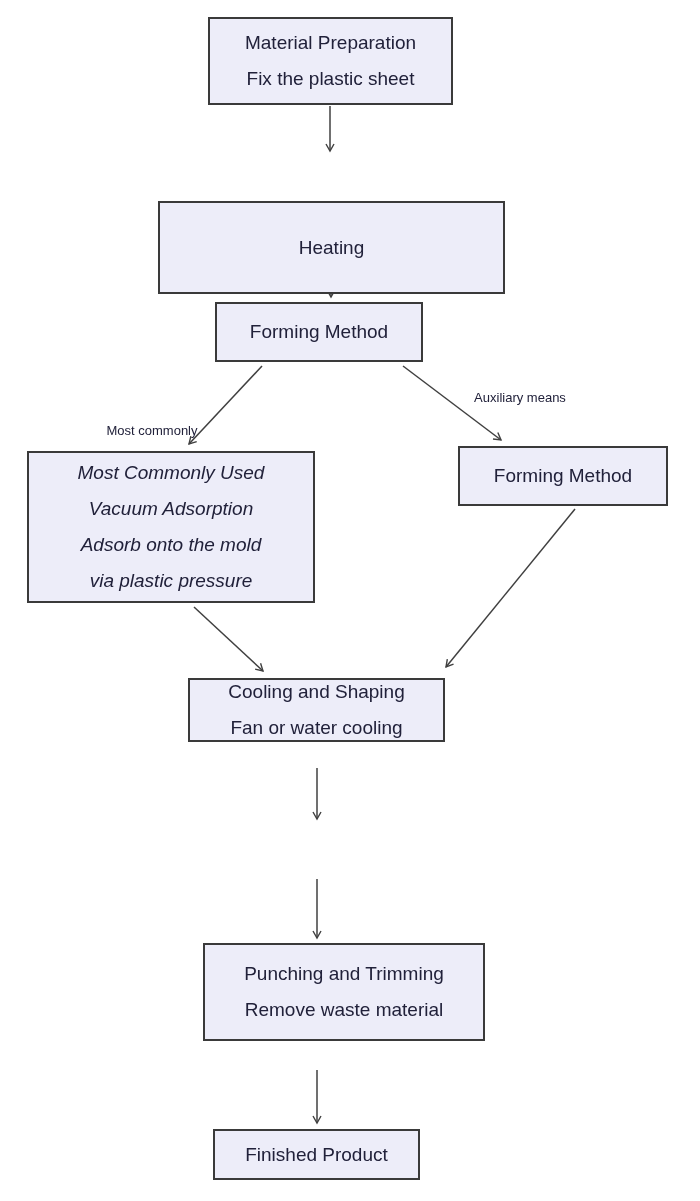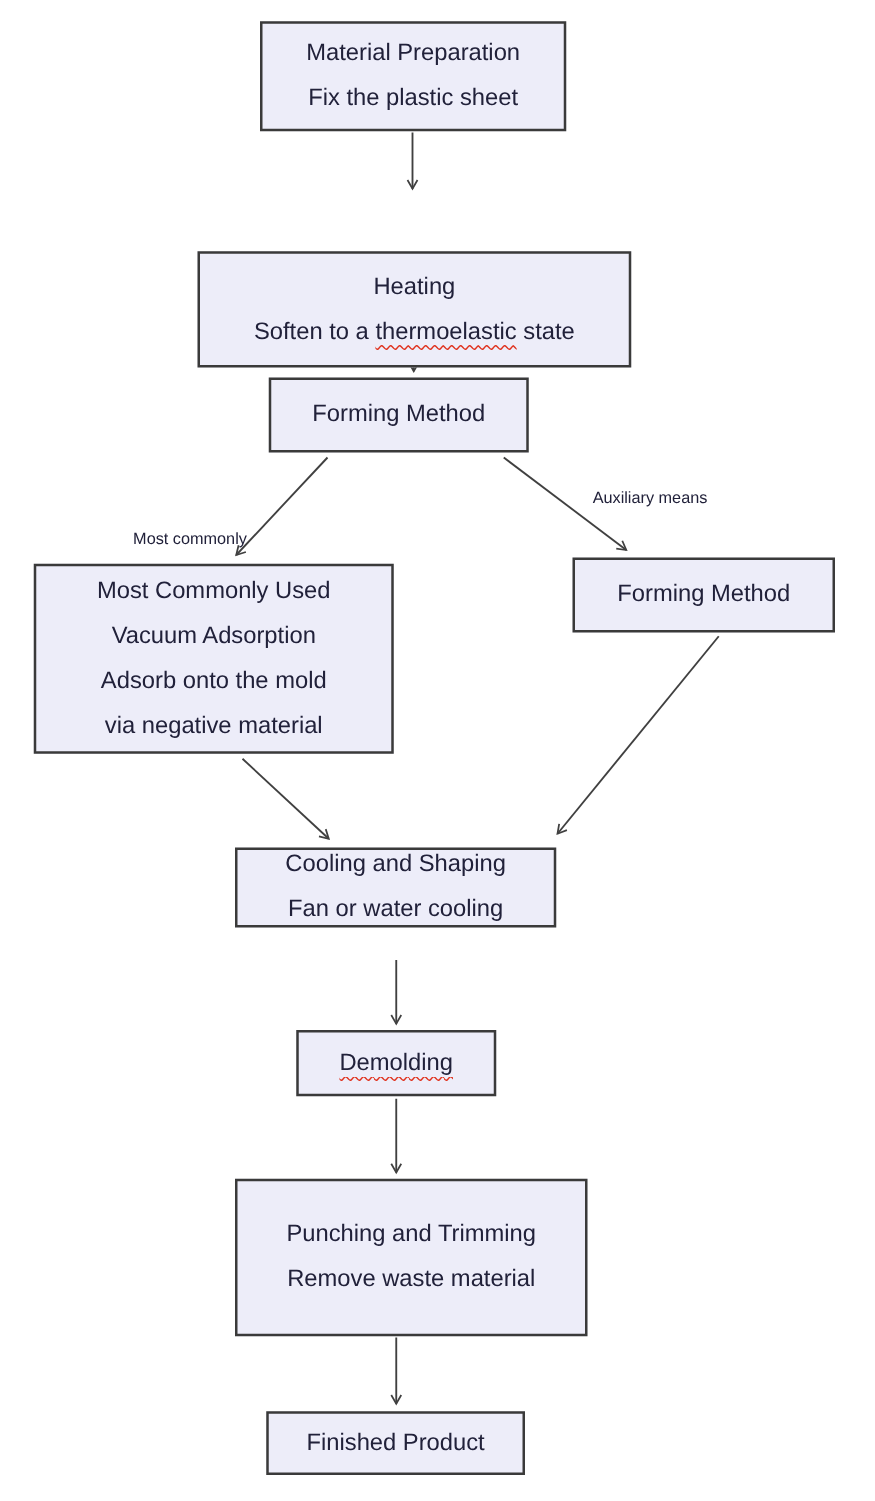--- a/index.html
+++ b/index.html
@@ -78,58 +78,48 @@
     <line x1="317" y1="1070" x2="317" y2="1123" marker-end="url(#ah)"></line>
   </svg>
 
   <div class="node" style="left:208px; top:17px; width:245px; height:88px;">
     <div>Material Preparation</div>
     <div>Fix the plastic sheet</div>
   </div>
 
   <div class="node" style="left:158px; top:157px; width:347px; height:93px;margin-top:44px;">
     <div>Heating</div>
-    <div>
-      <span>Soften to a</span>
-      <span class="squiggle">thermoelastic</span>
-      <span>state</span>
-    </div>
   </div>
 
   <div class="node" style="left:215px; top:302px; width:208px; height:60px;">
     <div>Forming Method</div>
   </div>
 
   <div class="edge-label" style="left:88px; top:385px; width:128px;margin-top:38px;">Most commonly</div>
 
   <div class="edge-label" style="left:456px; top:390px; width:128px;">Auxiliary means</div>
 
-  <div class="node" style="left:27px; top:451px; width:288px; height:152px;">
+  <div class="node" style="left:27px; top:451px; width:288px; height:152px;font-style:italic;">
     <div>Most Commonly Used</div>
     <div>Vacuum Adsorption</div>
     <div>Adsorb onto the mold</div>
-    <div>via negative material</div>
+    <div>via plastic pressure</div>
   </div>
 
   <div class="node" style="left:458px; top:446px; width:210px; height:60px;">
     <div>Forming Method</div>
   </div>
 
   <div class="node" style="left:188px; top:678px; width:257px; height:64px;">
     <div>Cooling and Shaping</div>
     <div>Fan or water cooling</div>
   </div>
 
-  <div class="node" style="left:237px; top:824px; width:160px; height:53px;">
-    <div>
-      <span class="squiggle">Demolding</span>
-    </div>
-  </div>
 
-  <div class="node" style="left:188px; top:943px; width:282px; height:126px;">
+  <div class="node" style="left:203px; top:943px; width:282px; height:98px;">
     <div>Punching and Trimming</div>
     <div>Remove waste material</div>
   </div>
 
   <div class="node" style="left:213px; top:1129px; width:207px; height:51px;">
     <div>Finished Product</div>
   </div>
 
 </div>
 

